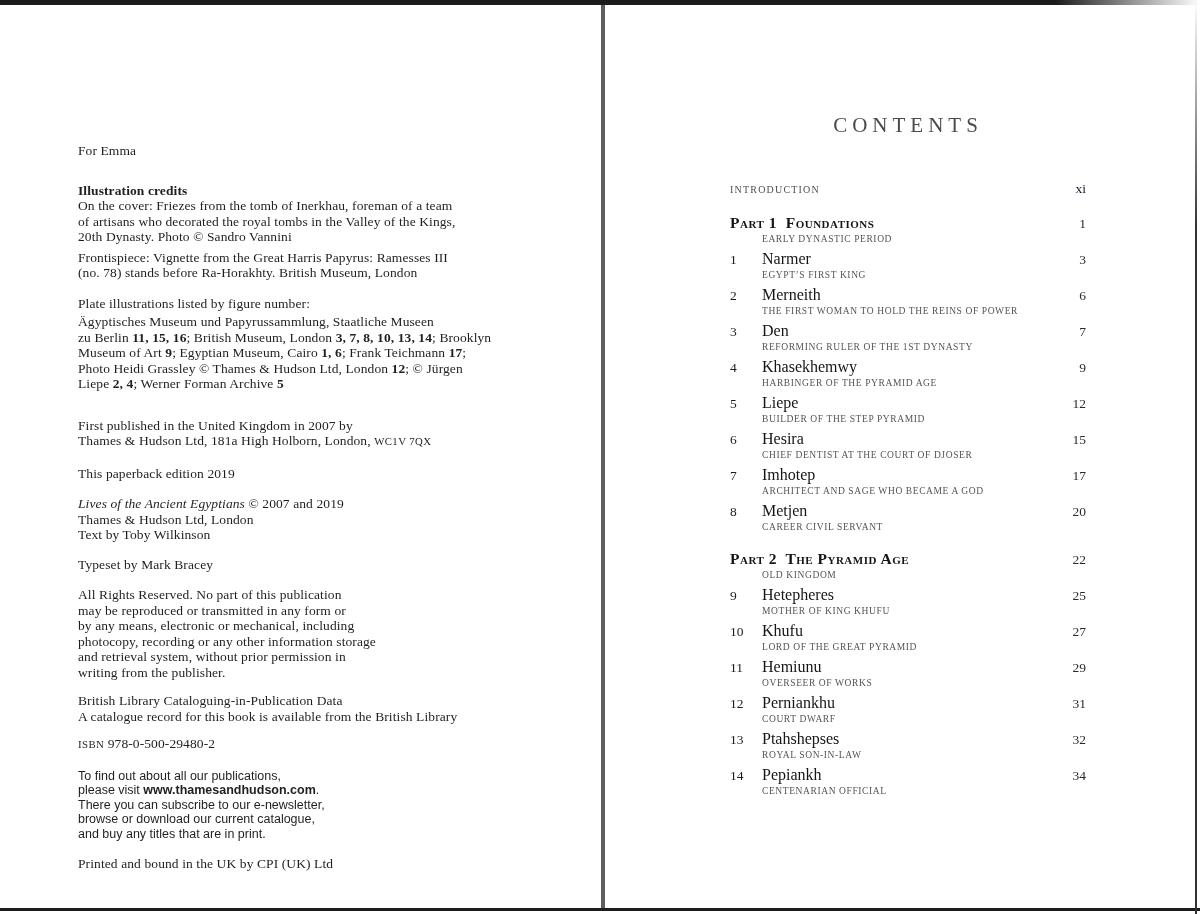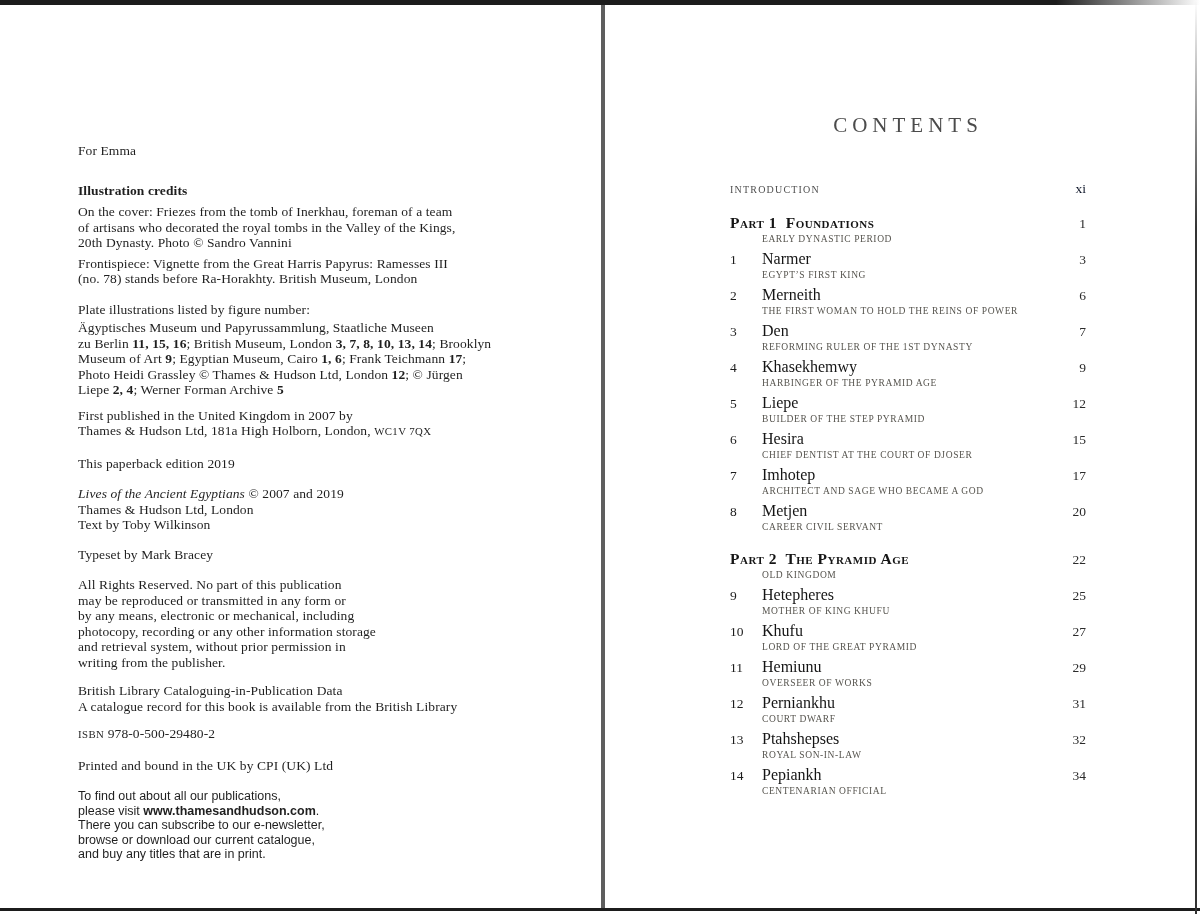--- a/index.html
+++ b/index.html
@@ -92,33 +92,33 @@
 
 <div class="spread">
   <div class="edge-top"></div>
   <div class="edge-bottom"></div>
   <div class="edge-right"></div>
   <div class="divider"></div>
 
   <div class="page-left">
     <p class="blk" style="margin-top:0"><span>For Emma</span></p>
     <p class="blk bold" style="margin-top:24px"><span>Illustration credits</span></p>
-    <p class="blk" style="margin-top:6px"><span>On the cover: Friezes from the tomb of Inerkhau, foreman of a team</span><br><span>of artisans who decorated the royal tombs in the Valley of the Kings,</span><br><span>20th Dynasty. Photo © Sandro Vannini</span></p>
+    <p class="blk" style="margin-top:0"><span>On the cover: Friezes from the tomb of Inerkhau, foreman of a team</span><br><span>of artisans who decorated the royal tombs in the Valley of the Kings,</span><br><span>20th Dynasty. Photo © Sandro Vannini</span></p>
     <p class="blk" style="margin-top:5px"><span>Frontispiece: Vignette from the Great Harris Papyrus: Ramesses III</span><br><span>(no. 78) stands before Ra-Horakhty. British Museum, London</span></p>
     <p class="blk" style="margin-top:15px"><span>Plate illustrations listed by figure number:</span></p>
     <p class="blk" style="margin-top:3px"><span>Ägyptisches Museum und Papyrussammlung, Staatliche Museen</span><br><span>zu Berlin </span><span class="b">11, 15, 16</span><span>; British Museum, London </span><span class="b">3, 7, 8, 10, 13, 14</span><span>; Brooklyn</span><br><span>Museum of Art </span><span class="b">9</span><span>; Egyptian Museum, Cairo </span><span class="b">1, 6</span><span>; Frank Teichmann </span><span class="b">17</span><span>;</span><br><span>Photo Heidi Grassley © Thames &amp; Hudson Ltd, London </span><span class="b">12</span><span>; © Jürgen</span><br><span>Liepe </span><span class="b">2, 4</span><span>; Werner Forman Archive </span><span class="b">5</span></p>
-    <p class="blk" style="margin-top:10px"><span>First published in the United Kingdom in 2007 by</span><br><span>Thames &amp; Hudson Ltd, 181a High Holborn, London, </span><span class="sc">wc1v 7qx</span></p>
+    <p class="blk" style="margin-top:26px"><span>First published in the United Kingdom in 2007 by</span><br><span>Thames &amp; Hudson Ltd, 181a High Holborn, London, </span><span class="sc">wc1v 7qx</span></p>
     <p class="blk" style="margin-top:16px"><span>This paperback edition 2019</span></p>
     <p class="blk" style="margin-top:15px"><span class="i">Lives of the Ancient Egyptians</span><span> © 2007 and 2019</span><br><span>Thames &amp; Hudson Ltd, London</span><br><span>Text by Toby Wilkinson</span></p>
     <p class="blk" style="margin-top:14px"><span>Typeset by Mark Bracey</span></p>
     <p class="blk" style="margin-top:15px"><span>All Rights Reserved. No part of this publication</span><br><span>may be reproduced or transmitted in any form or</span><br><span>by any means, electronic or mechanical, including</span><br><span>photocopy, recording or any other information storage</span><br><span>and retrieval system, without prior permission in</span><br><span>writing from the publisher.</span></p>
     <p class="blk" style="margin-top:13px"><span>British Library Cataloguing-in-Publication Data</span><br><span>A catalogue record for this book is available from the British Library</span></p>
     <p class="blk" style="margin-top:12px"><span class="sc">isbn</span><span> 978-0-500-29480-2</span></p>
+    <p class="blk sans" style="margin-top:16px"><span>To find out about all our publications,</span><br><span>please visit </span><span class="b">www.thamesandhudson.com</span><span>.</span><br><span>There you can subscribe to our e-newsletter,</span><br><span>browse or download our current catalogue,</span><br><span>and buy any titles that are in print.</span></p>
     <p class="blk" style="margin-top:15px"><span>Printed and bound in the UK by CPI (UK) Ltd</span></p>
-    <p class="blk sans" style="margin-top:16px"><span>To find out about all our publications,</span><br><span>please visit </span><span class="b">www.thamesandhudson.com</span><span>.</span><br><span>There you can subscribe to our e-newsletter,</span><br><span>browse or download our current catalogue,</span><br><span>and buy any titles that are in print.</span></p>
   </div>
 
   <div class="page-right">
     <div class="toc-title-main">CONTENTS</div>
 
     <div class="intro-row">
       <span class="intro-label">INTRODUCTION</span>
       <span class="intro-page">xi</span>
     </div>
 

